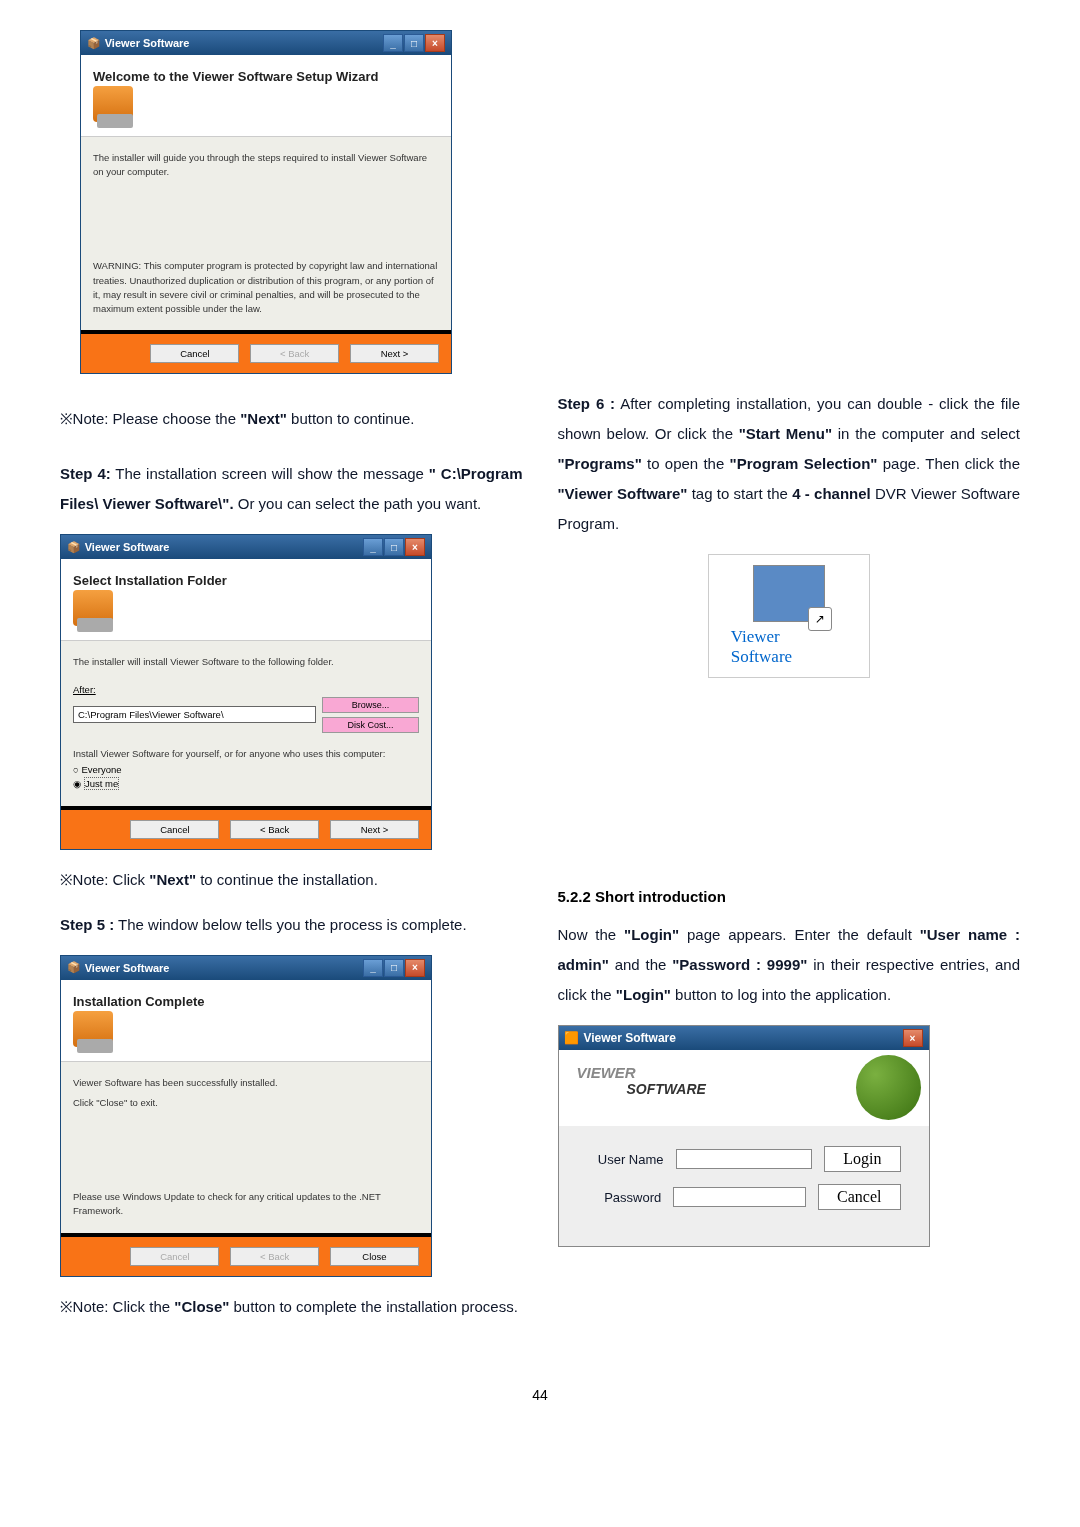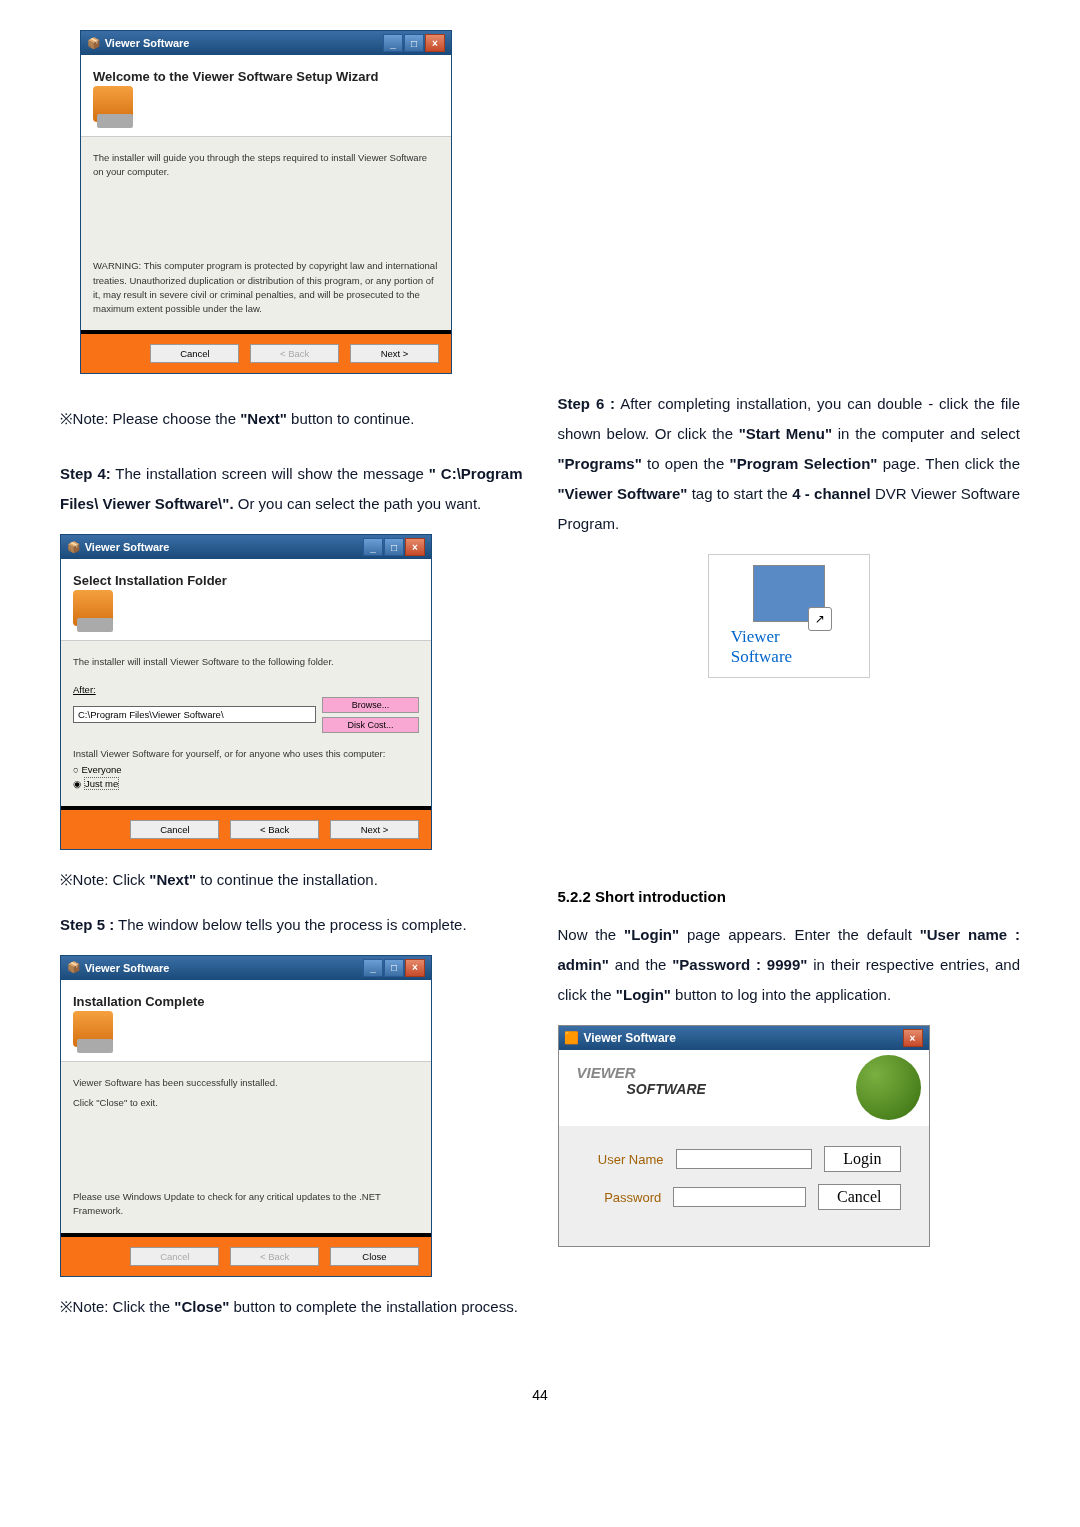--- a/index.html
+++ b/index.html
@@ -203,21 +203,21 @@
       position: absolute;
       right: 8px;
       top: 5px;
       width: 65px;
       height: 65px;
       background: radial-gradient(circle at 30% 30%, #7ab040, #3a7010);
       border-radius: 50%;
     }
     .login-form { padding: 20px 28px 24px; }
     .login-row { display: flex; align-items: center; margin-bottom: 12px; gap: 12px; }
-    .login-label { width: 80px; text-align: right; font-size: 13px; color: #a16207; }
+    .login-label { width: 80px; text-align: right; font-size: 13px; color: #0f172a; }
     .login-input { border: 1px solid #888; background: #fff; height: 18px; width: 140px; }
     .login-btn { background: #fff; border: 1px solid #888; padding: 3px 18px; font-size: 16px; font-family: serif; }
     .page-num {
       text-align: center;
       font-size: 14px;
       margin-top: 50px;
     }
     .section-head { font-size: 15px; font-weight: bold; }
     .folder-label { font-size: 9.5px; margin-bottom: 2px; text-decoration: underline; display: inline-block; }
   </style>

